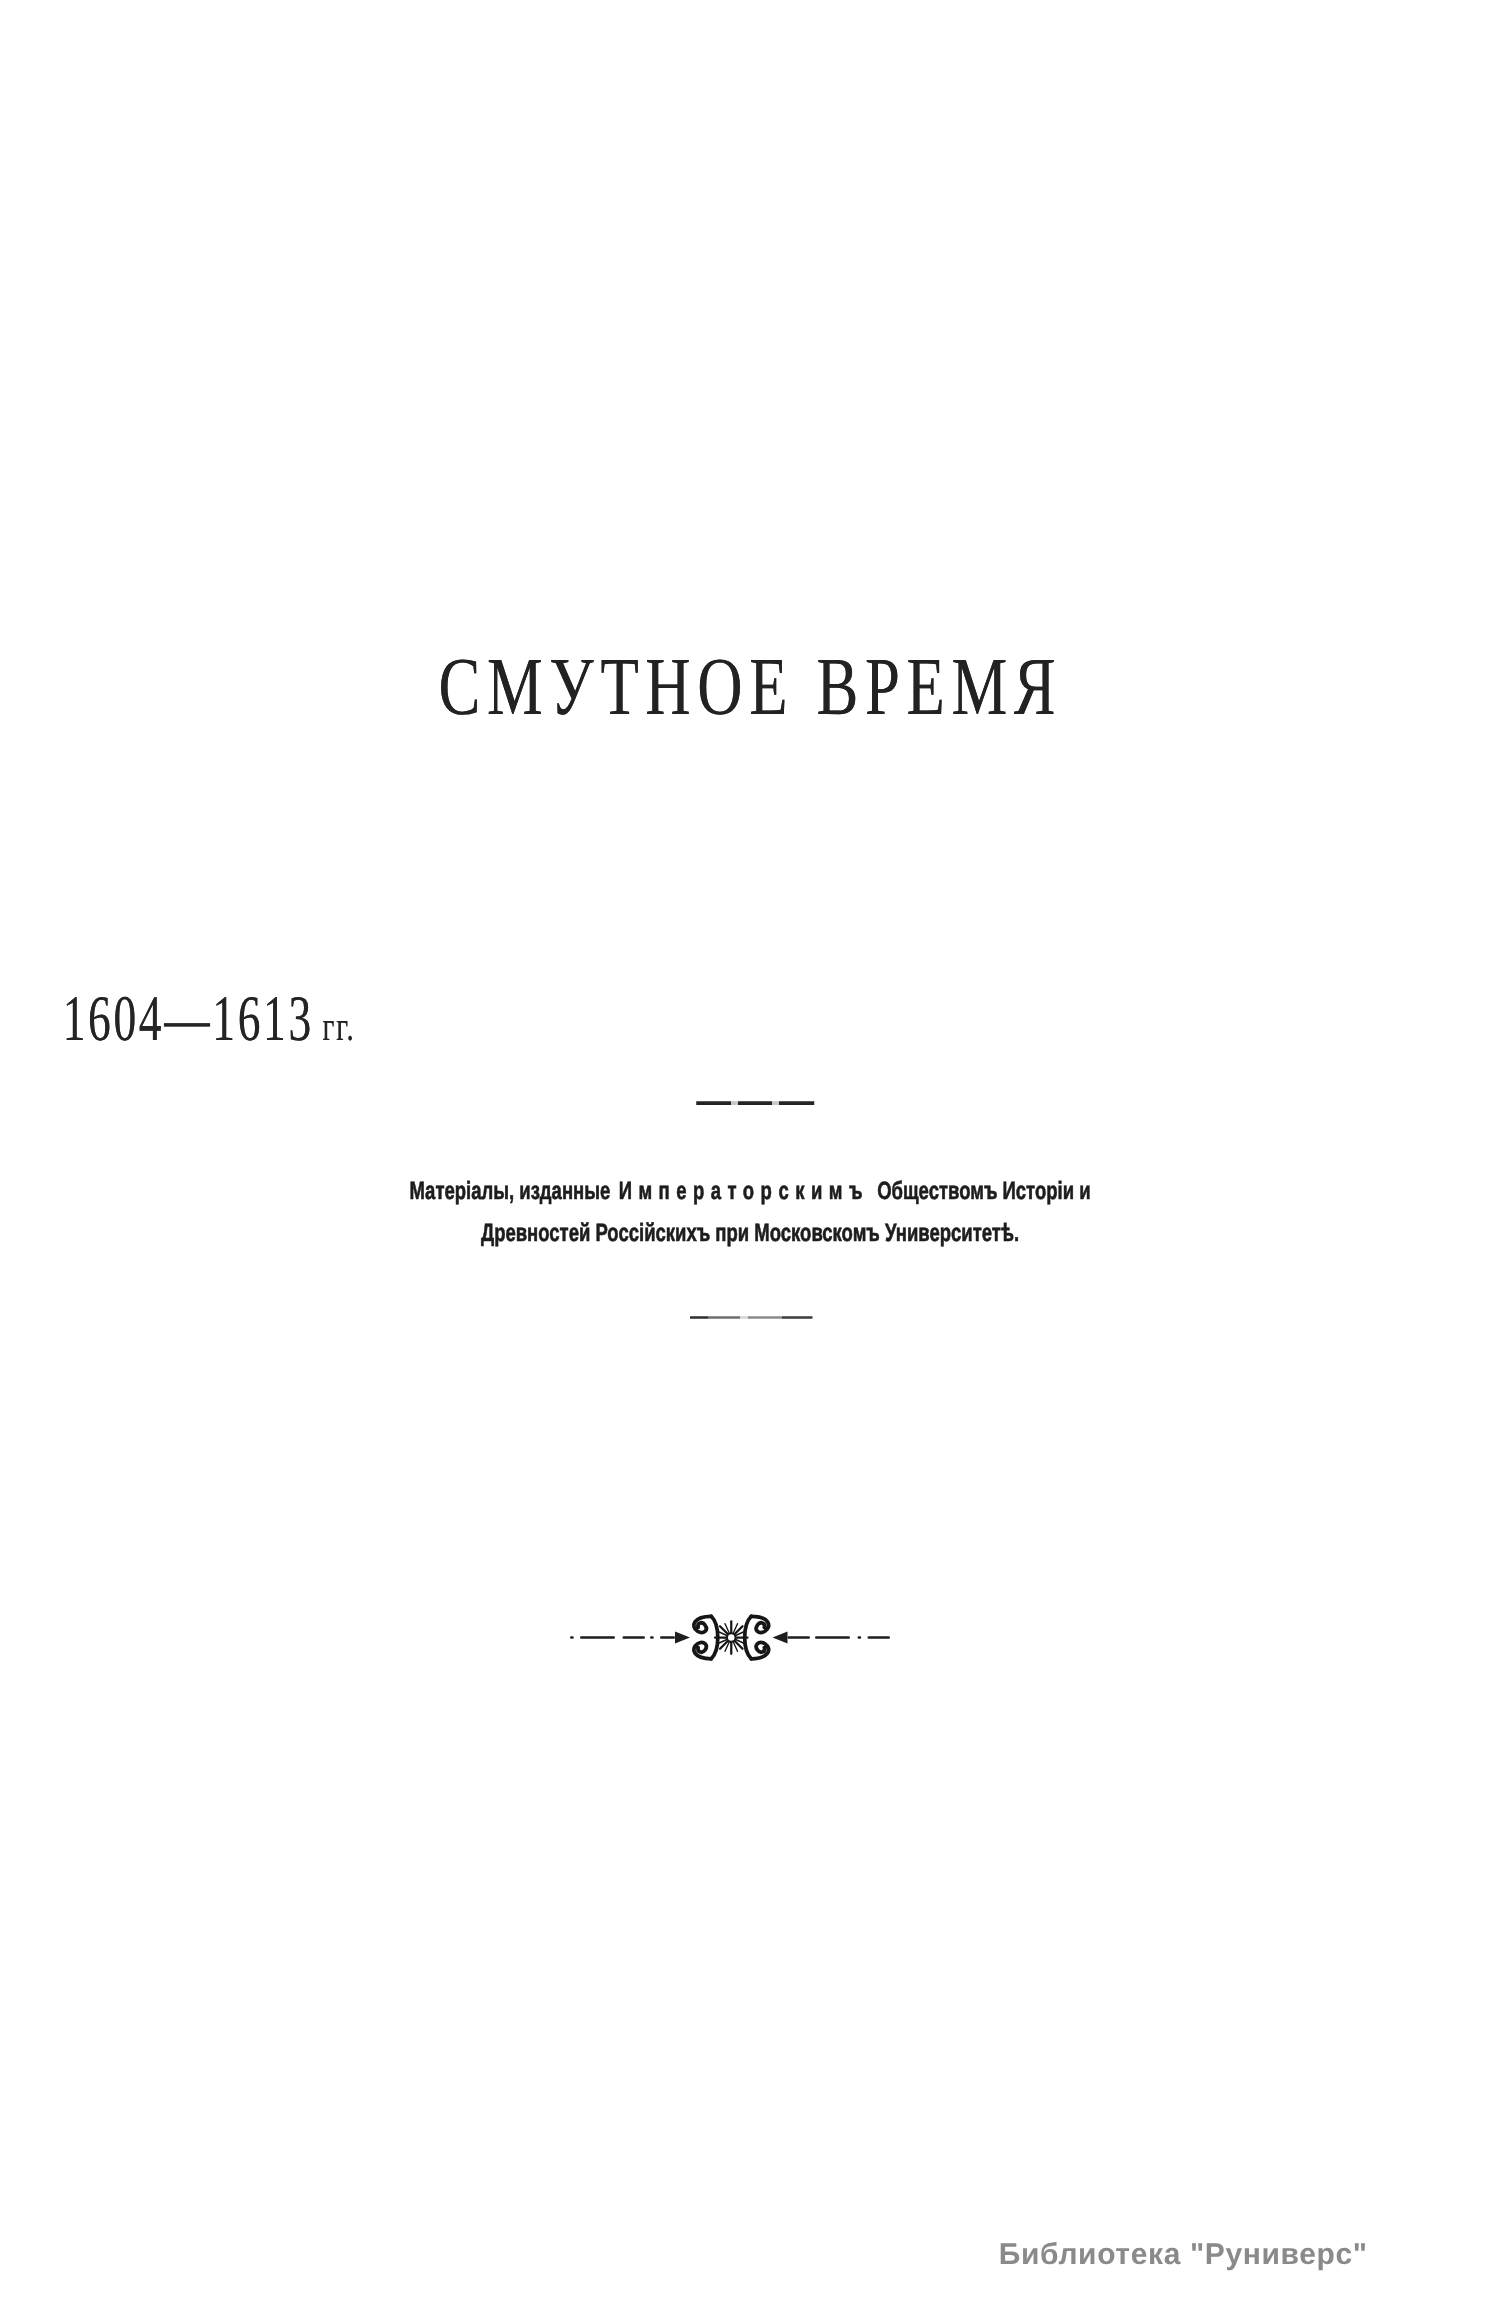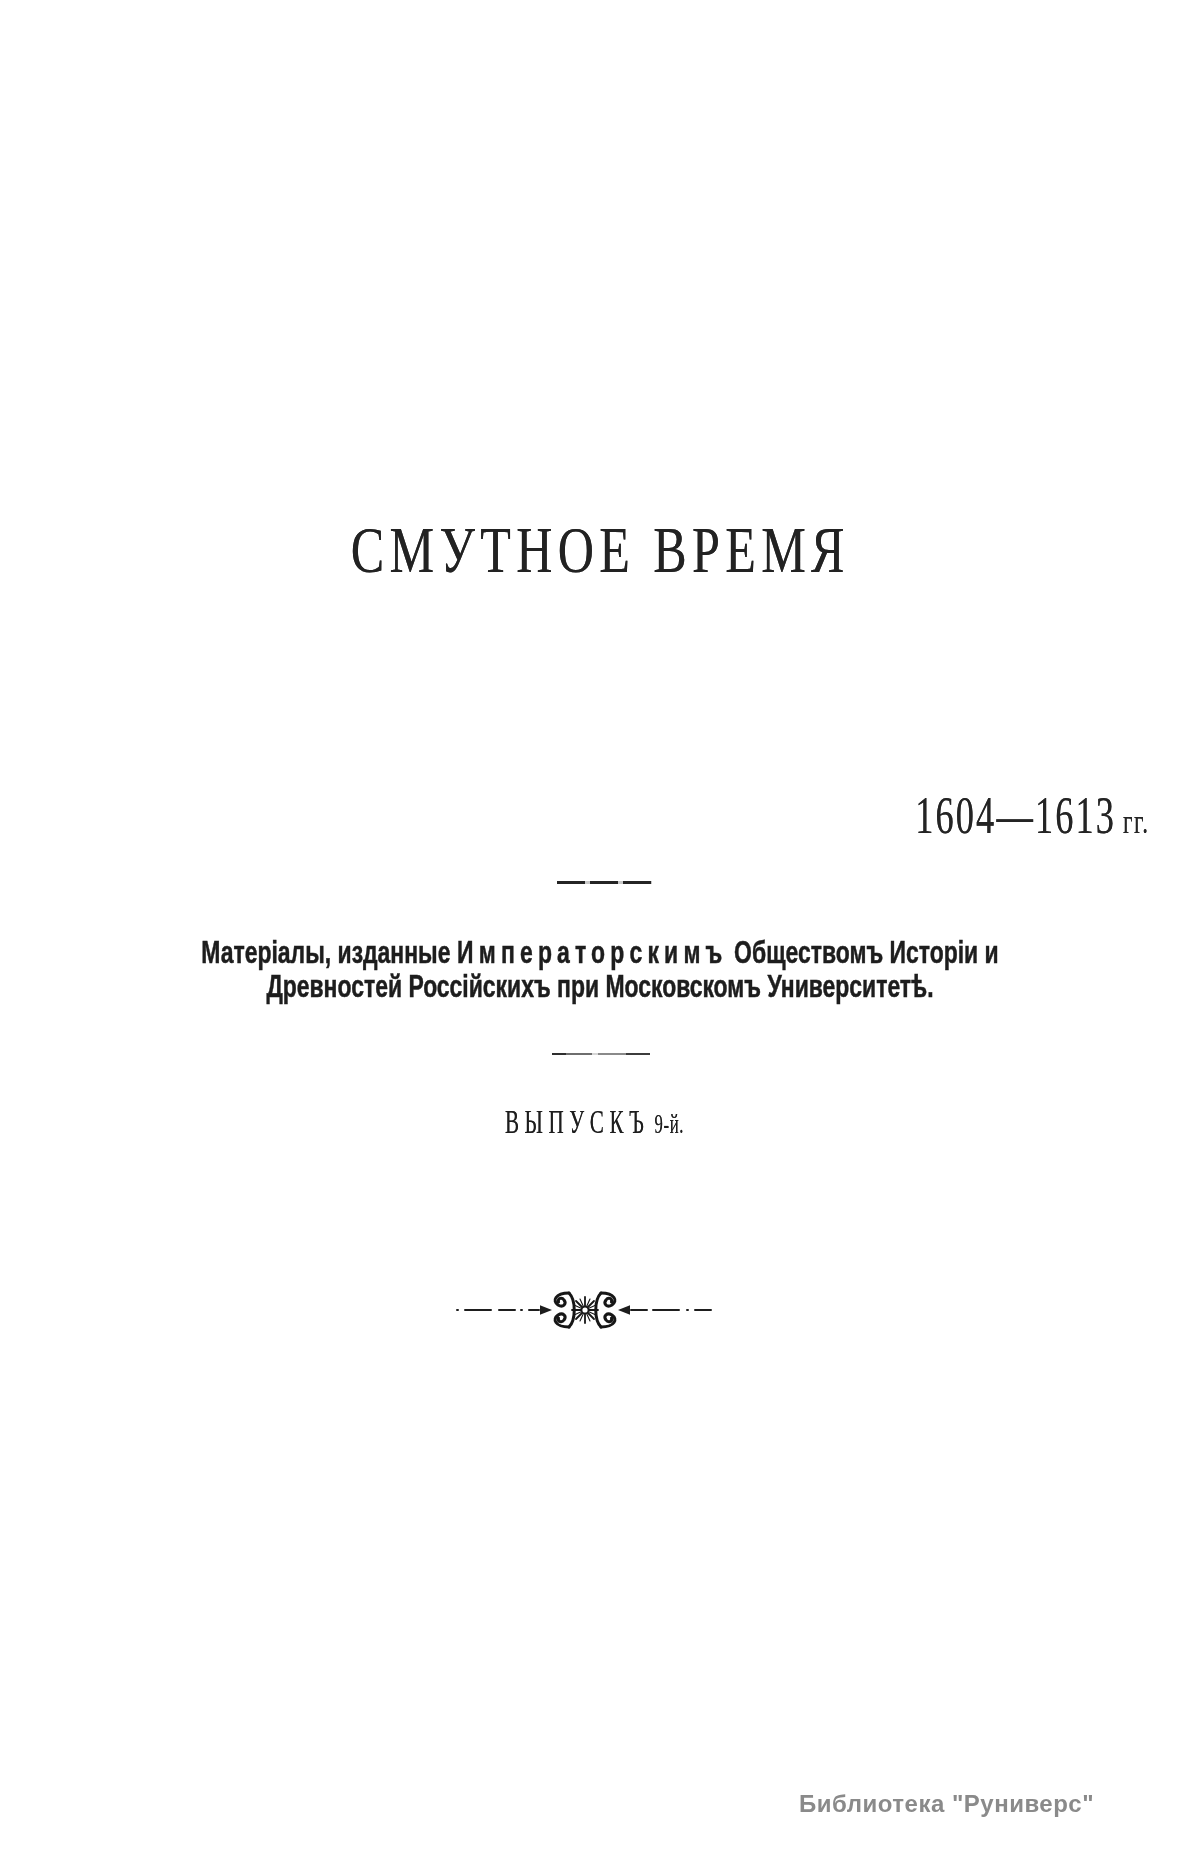--- a/index.html
+++ b/index.html
@@ -25,21 +25,21 @@
   .main-title{
     display:inline-block;white-space:nowrap;
     font-family:"Liberation Sans","DejaVu Sans",sans-serif;
     font-weight:700;font-size:60px;letter-spacing:3px;word-spacing:34px;
     color:#181818;
     -webkit-text-stroke:3.2px #181818;
     text-shadow:1.6px 0 0 #181818,-1.6px 0 0 #181818;
     transform:translateX(10px) scale(.63,1.54);transform-origin:top center;
   }
   
-  .date-row{position:absolute;top:786px;left:0;right:0;text-align:right;}
+  .date-row{position:absolute;top:786px;left:0;right:0;text-align:left;}
   .date-inner{
     display:inline-block;white-space:nowrap;
     font-size:52px;letter-spacing:3px;color:#242424;
     transform:scaleX(.70);transform-origin:top center;
     text-shadow:0 0 .6px rgba(20,20,20,.7);
   }
   .date-suffix{font-size:33px;letter-spacing:2px;margin-left:10px;}
   
   .rule{position:absolute;}
   .rule-1{
@@ -47,21 +47,21 @@
     background:repeating-linear-gradient(90deg,#242424 0 28px,rgba(36,36,36,.25) 28px 33px);
   }
   .rule-2{
     left:552px;top:1053px;width:98px;height:2px;
     background:linear-gradient(90deg,#2e2e2e 0 14px,#6e6e6e 14px 40px,rgba(120,120,120,.30) 40px 46px,#8a8a8a 46px 74px,#3c3c3c 74px 98px);
   }
   
   .imprint{
     position:absolute;top:936px;left:0;right:0;text-align:center;
     font-family:"Liberation Sans","DejaVu Sans",sans-serif;
-    font-weight:700;font-size:31px;line-height:34px;color:#1d1d1d;
+    font-weight:700;font-size:20px;line-height:34px;color:#1d1d1d;
   }
   .imprint-line{
     white-space:nowrap;
     transform:scaleX(.74);transform-origin:top center;
     -webkit-text-stroke:.5px #1d1d1d;
   }
   .spaced{letter-spacing:7px;margin:0 9px;}
   
   .issue-row{position:absolute;top:1103px;left:0;right:0;text-align:center;}
   .issue-inner{
@@ -98,23 +98,20 @@
 
   <div class="rule rule-1"></div>
 
   <div class="imprint">
     <div class="imprint-line"><span>Матеріалы, изданные</span><span class="spaced">Императорскимъ</span><span>Обществомъ Исторіи и</span></div>
     <div class="imprint-line">Древностей Россійскихъ при Московскомъ Университетѣ.</div>
   </div>
 
   <div class="rule rule-2"></div>
 
-  <div class="issue-row">
-    <span class="issue-inner"><span>ВЫПУСКЪ</span><span class="issue-number">9-й.</span></span>
-  </div>
 
   <svg class="ornament" width="260" height="44" viewBox="0 0 260 44" aria-hidden="true">
 
     <g stroke="#1e1e1e" stroke-width="2" fill="none" stroke-linecap="round">
       <line x1="2" y1="22" x2="84" y2="22" stroke-dasharray="1 7 26 8 16 6"></line>
       <line x1="176" y1="22" x2="258" y2="22" stroke-dasharray="16 6 26 8 1 7"></line>
     </g>
 
     <path d="M97 22 L85 17.2 L85 26.8 Z" fill="#1e1e1e"></path>
     <path d="M163 22 L175 17.2 L175 26.8 Z" fill="#1e1e1e"></path>

